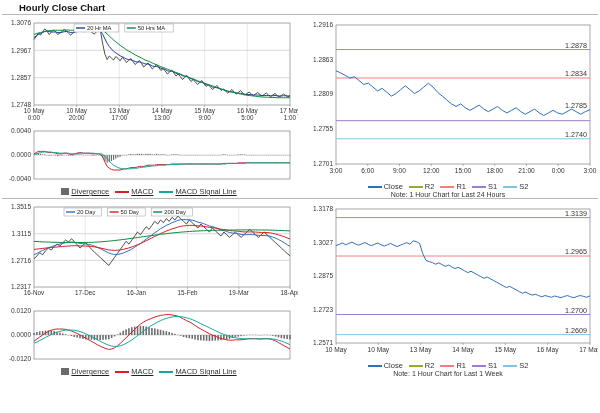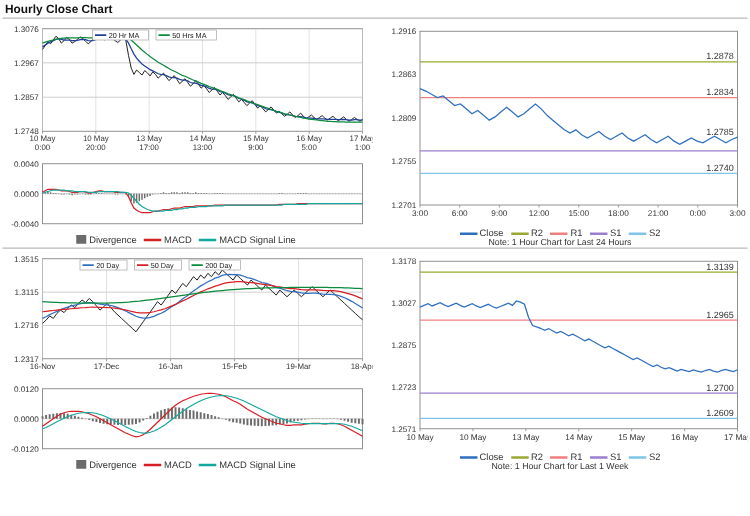--- a/index.html
+++ b/index.html
@@ -10,30 +10,30 @@
     background: #ffffff;
     font-family: "Liberation Sans", sans-serif;
     font-size: 8px;
     color: #222;
     overflow: hidden;
   }
   .panel-title {
     font-size: 9.5px;
     font-weight: bold;
     color: #111;
-    padding: 2px 0 1px 4px;
+    padding: 2px 0 1px 19px;
   }
   .hr-line {
     height: 1px;
     background: #b9b9b9;
     margin: 0 2px 2px 2px;
   }
   .section { width: 600px; }
   .row { display: flex; }
-  .left-col { width: 298px; }
+  .left-col { width: 298px; text-decoration: underline; }
   .right-col { width: 300px; }
 
   .chart-box { position: relative; }
   svg { display: block; }
 
   .legend {
     display: flex;
     align-items: center;
     gap: 6px;
     font-size: 7.5px;

